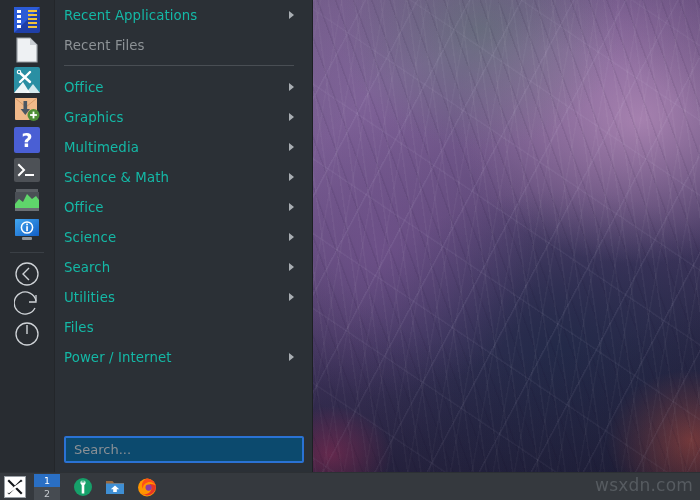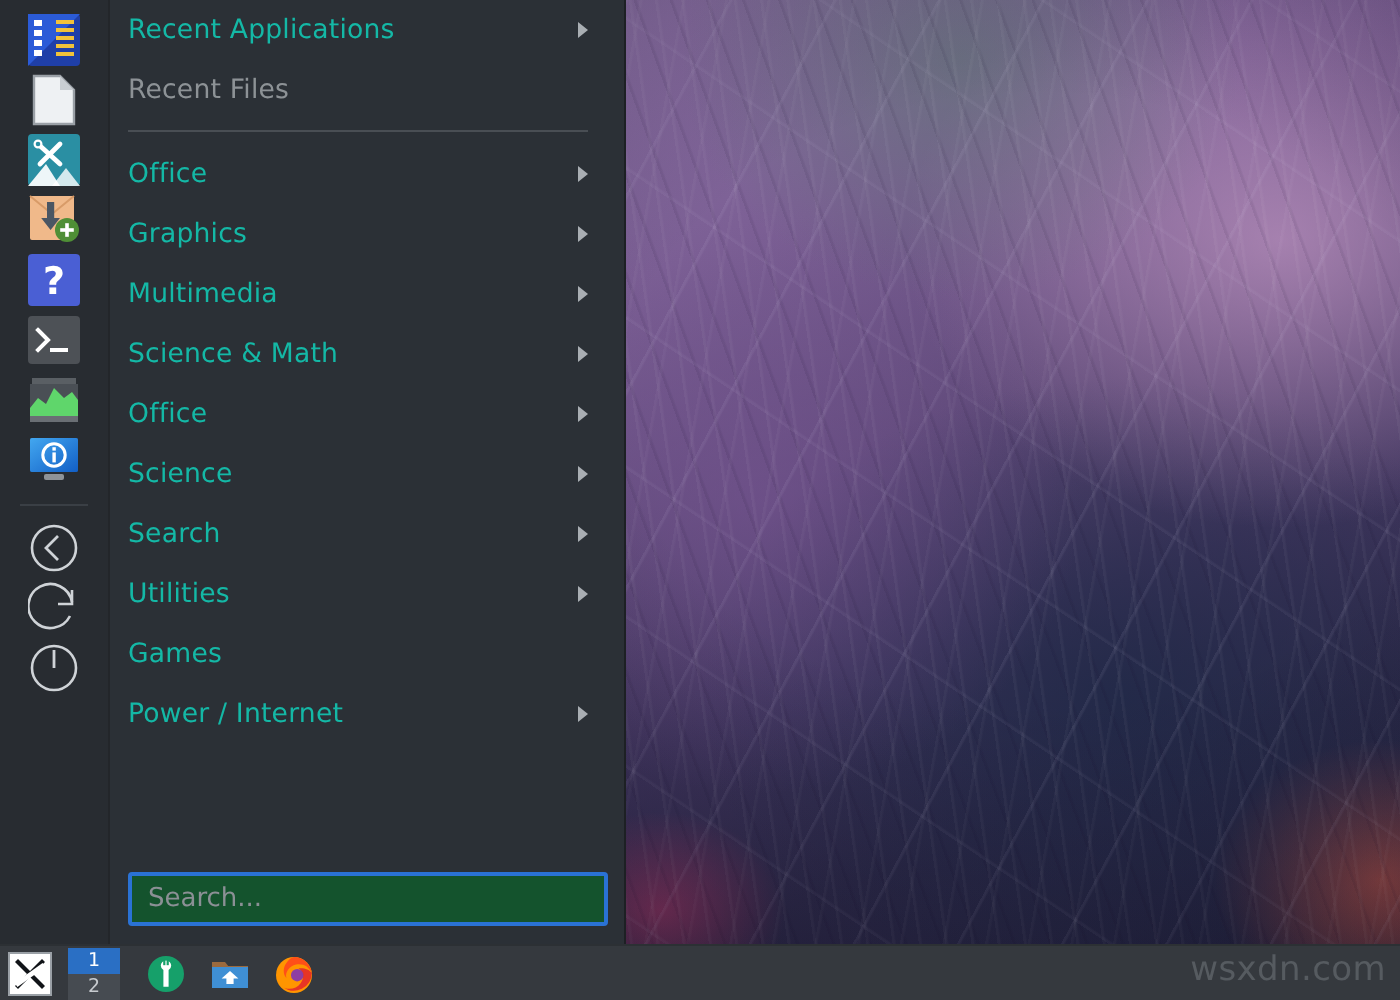--- a/index.html
+++ b/index.html
@@ -137,21 +137,21 @@
   }
 
   
   #search-wrap {
     padding: 3px 8px 9px 9px;
   }
   #search-input {
     width: 100%;
     box-sizing: border-box;
     height: 27px;
-    background: #14532d;
+    background: #0c4a6e;
     border: 2px solid #2a72d4;
     border-radius: 2px;
     color: #d8dade;
     font-size: 13px;
     font-family: "DejaVu Sans", "Liberation Sans", sans-serif;
     padding: 0 8px;
     outline: none;
   }
   #search-input::placeholder { color: #8b9095; }
 
@@ -401,21 +401,21 @@
           <span>Search</span>
           <span class="arrow"></span>
         </div>
 
         <div class="mi">
           <span>Utilities</span>
           <span class="arrow"></span>
         </div>
 
         <div class="mi">
-          <span>Games</span>
+          <span>Files</span>
         </div>
 
         <div class="mi">
           <span>Power / Internet</span>
           <span class="arrow"></span>
         </div>
 
       </div>
 
       <div id="search-wrap">

